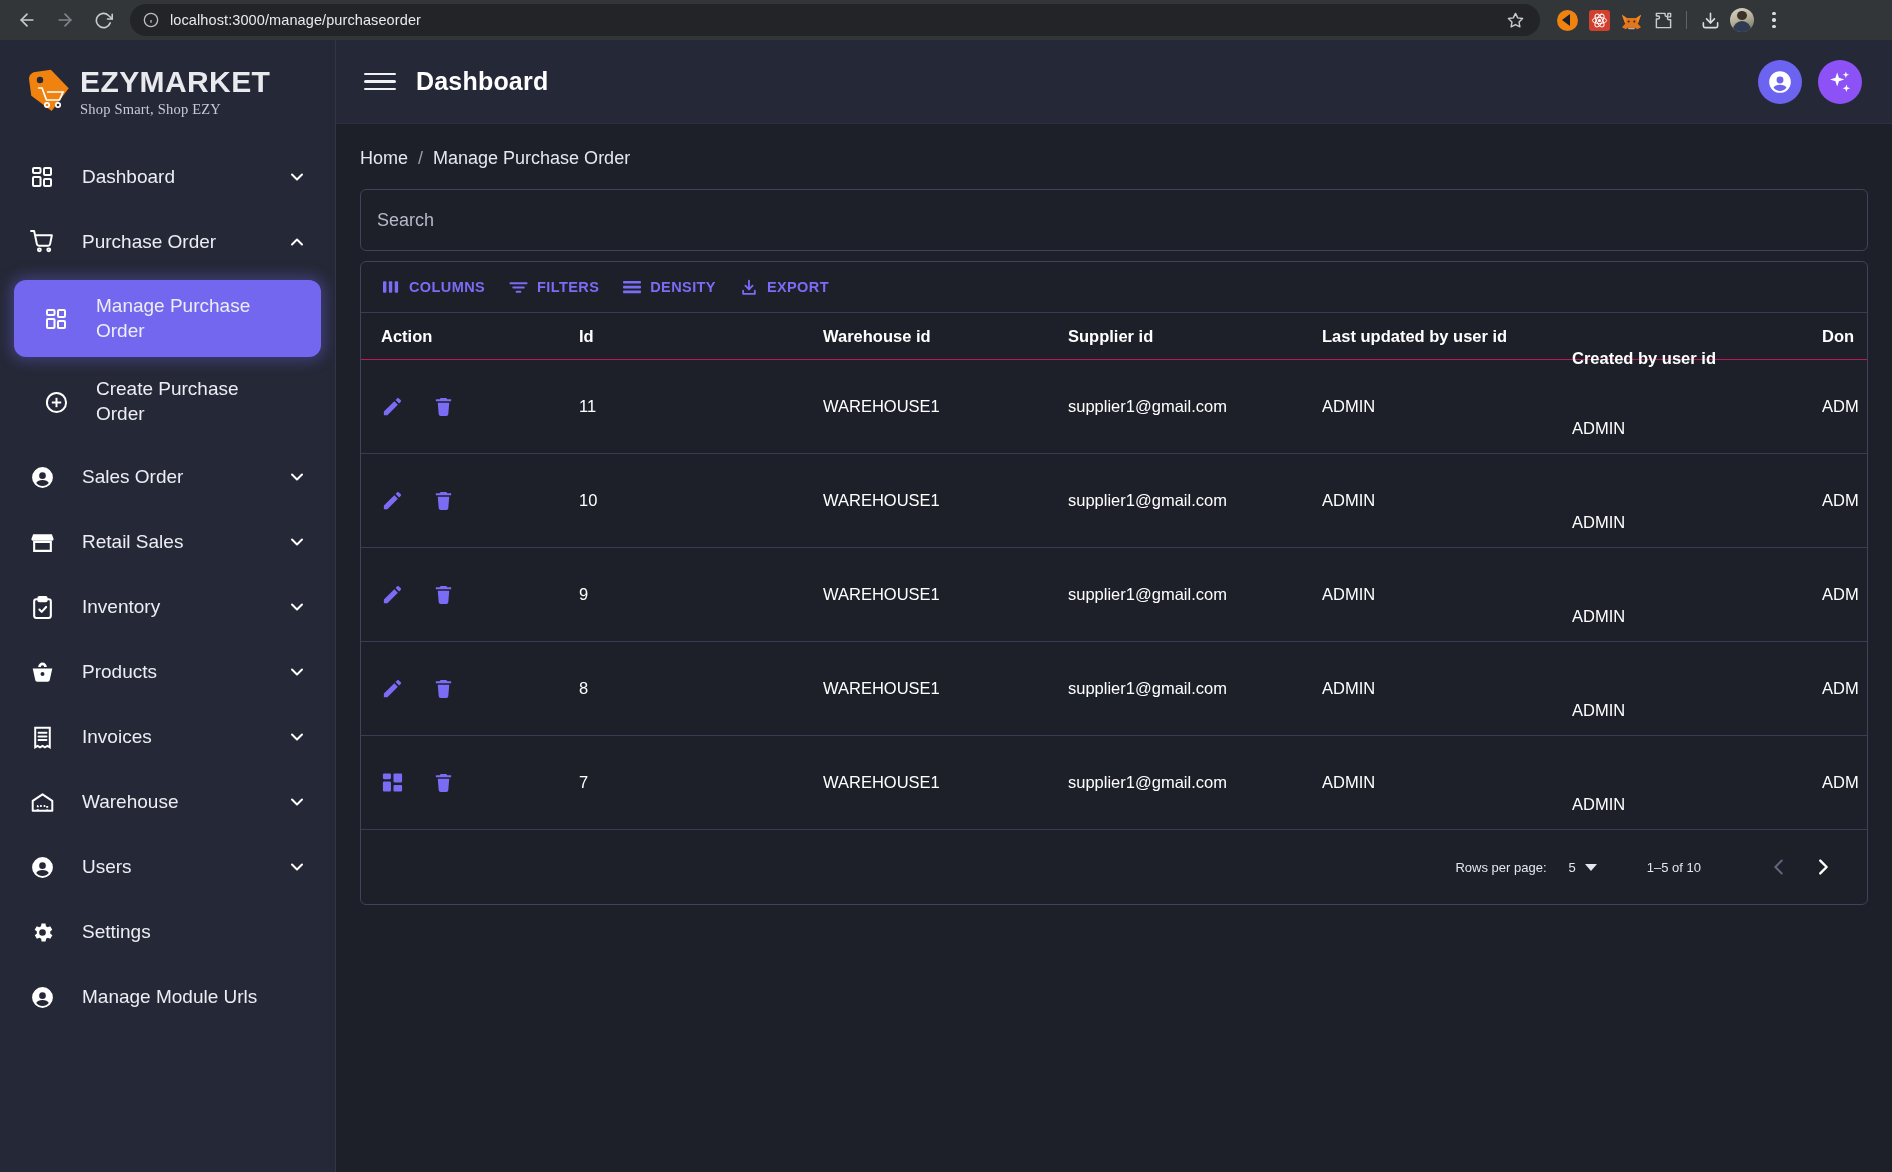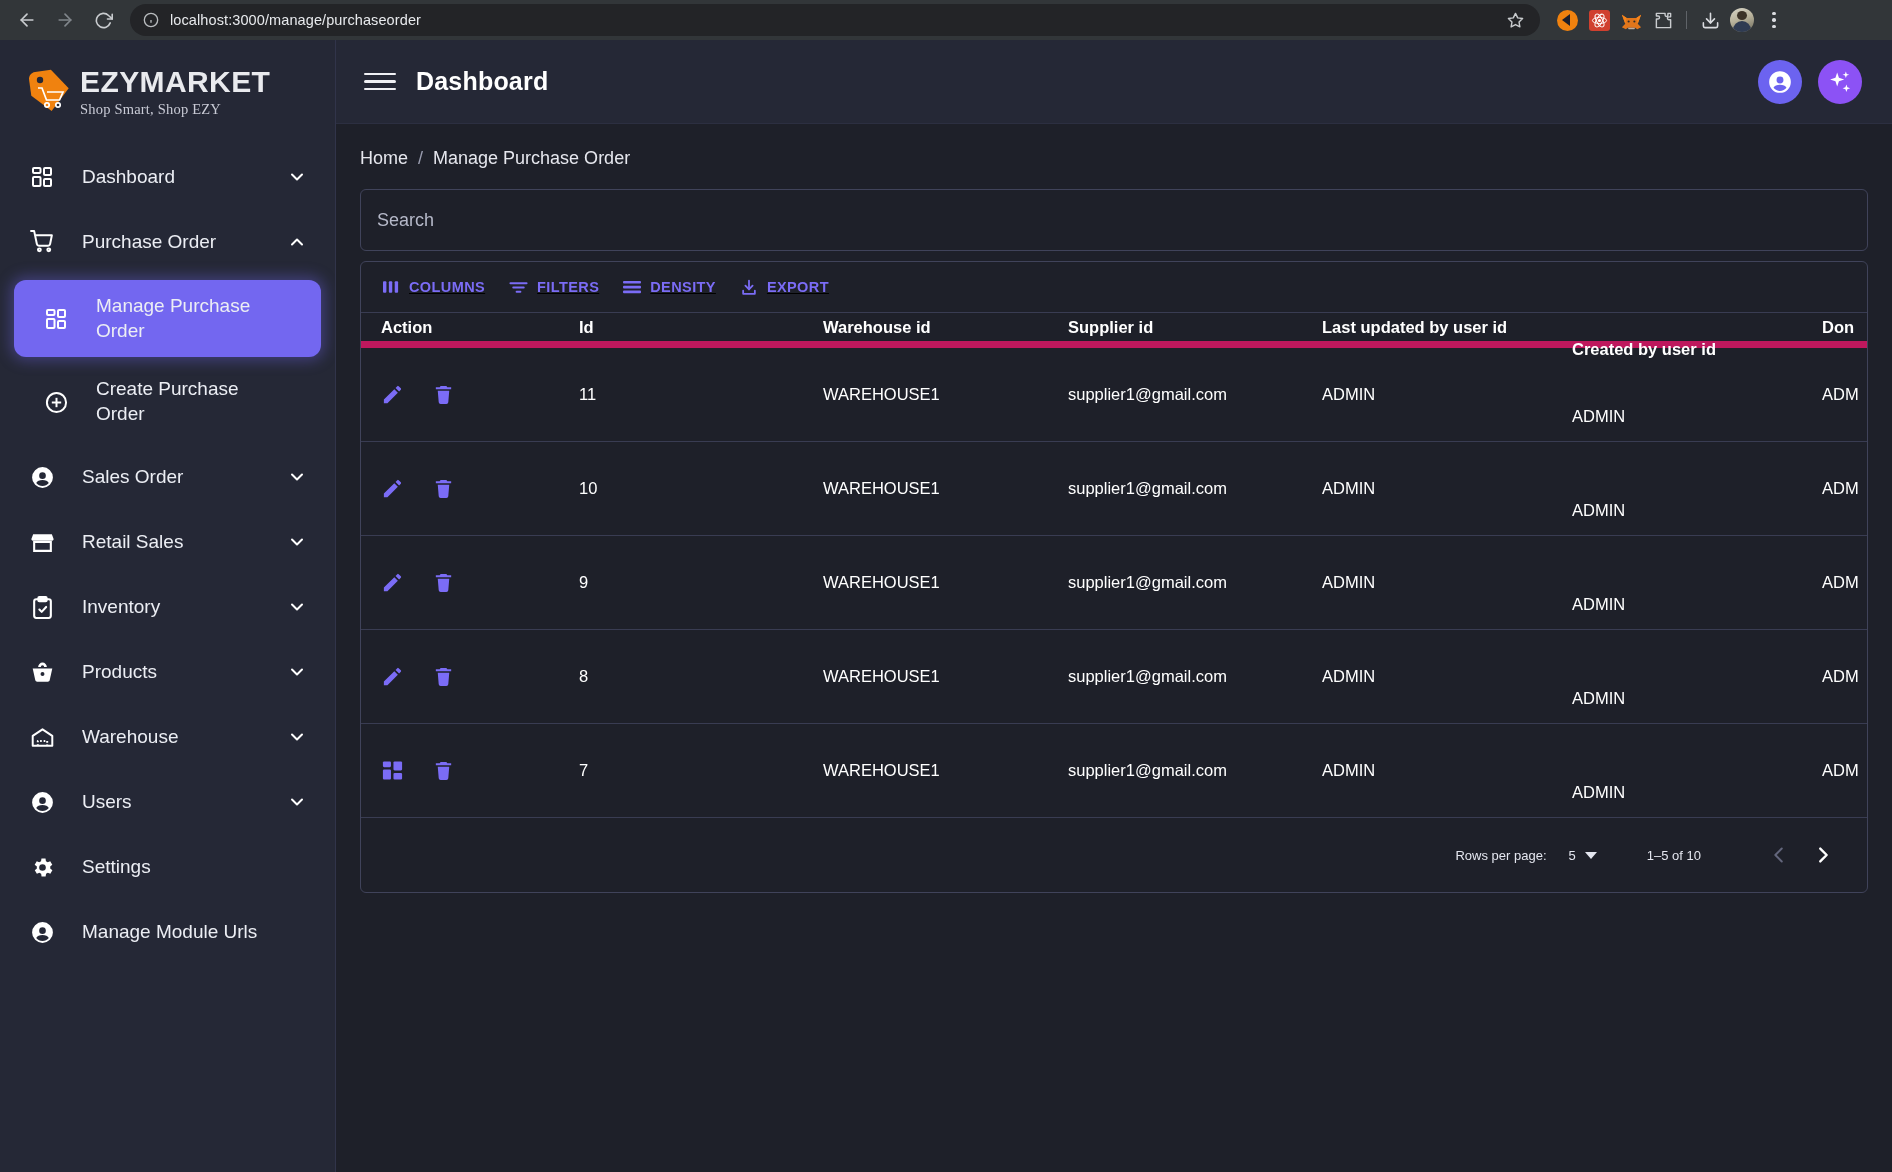--- a/index.html
+++ b/index.html
@@ -232,37 +232,36 @@
     border: 1px solid #40435a;
     border-radius: 6px;
     background: #1e2029;
     overflow: hidden;
   }
   .grid-toolbar {
     height: 50px;
     display: flex; 
     padding: 0 12px;
     gap: 4px;
-    text-decoration: underline;
   }
   .tb-btn {
     display: flex; align-items: center; gap: 9px;
     color: #7b6cf6;
     font-size: 14.5px; font-weight: 600;
     letter-spacing: .4px;
     padding: 6px 10px;
     border-radius: 4px;
   }
   .tb-btn svg { display: block; }
 
   .grid-head {
     display: flex; align-items: center;
-    height: 36px;
+    height: 48px;
     border-top: 1px solid #393c52;
-    border-bottom: 7px solid #be185d;
+    border-bottom: 1px solid #be185d;
     color: #ffffff;
     font-size: 16.5px; font-weight: 600;
     padding-left: 14px;
   }
   .grid-row {
     display: flex; align-items: center;
     height: 94px;
     border-bottom: 1px solid #393c52;
     color: #ffffff;
     font-size: 16.5px;
@@ -525,20 +524,36 @@
             </svg>
         </span>
         <span class="nav-label">Products</span>
         <span class="chev">
           <svg width="20" height="20" viewBox="0 0 24 24" fill="none" stroke="currentColor" stroke-width="2.4" stroke-linecap="round" stroke-linejoin="round">
               <polyline points="6 9 12 15 18 9"></polyline>
             </svg>
         </span>
       </div>
 
+      <div class="nav-item">
+        <span class="nav-ico">
+          <svg width="25" height="25" viewBox="0 0 24 24" fill="none" stroke="currentColor" stroke-width="1.9" stroke-linecap="round">
+              <path d="M5 2.6h14v18.8l-2.3-1.4-2.4 1.4-2.3-1.4-2.4 1.4L7.3 20 5 21.4z"></path>
+              <line x1="8.2" y1="7.5" x2="15.8" y2="7.5"></line>
+              <line x1="8.2" y1="11" x2="15.8" y2="11"></line>
+              <line x1="8.2" y1="14.5" x2="15.8" y2="14.5"></line>
+            </svg>
+        </span>
+        <span class="nav-label">Invoices</span>
+        <span class="chev">
+          <svg width="20" height="20" viewBox="0 0 24 24" fill="none" stroke="currentColor" stroke-width="2.4" stroke-linecap="round" stroke-linejoin="round">
+              <polyline points="6 9 12 15 18 9"></polyline>
+            </svg>
+        </span>
+      </div>
 
       <div class="nav-item">
         <span class="nav-ico">
           <svg width="25" height="25" viewBox="0 0 24 24" fill="none" stroke="currentColor" stroke-width="1.9" stroke-linejoin="round">
               <path d="M2.6 10.5 12 4.2l9.4 6.3V20H2.6z"></path>
               <path d="M7.5 20v-4.6h9V20" stroke-dasharray="1.6 1.8"></path>
             </svg>
         </span>
         <span class="nav-label">Warehouse</span>
         <span class="chev">

